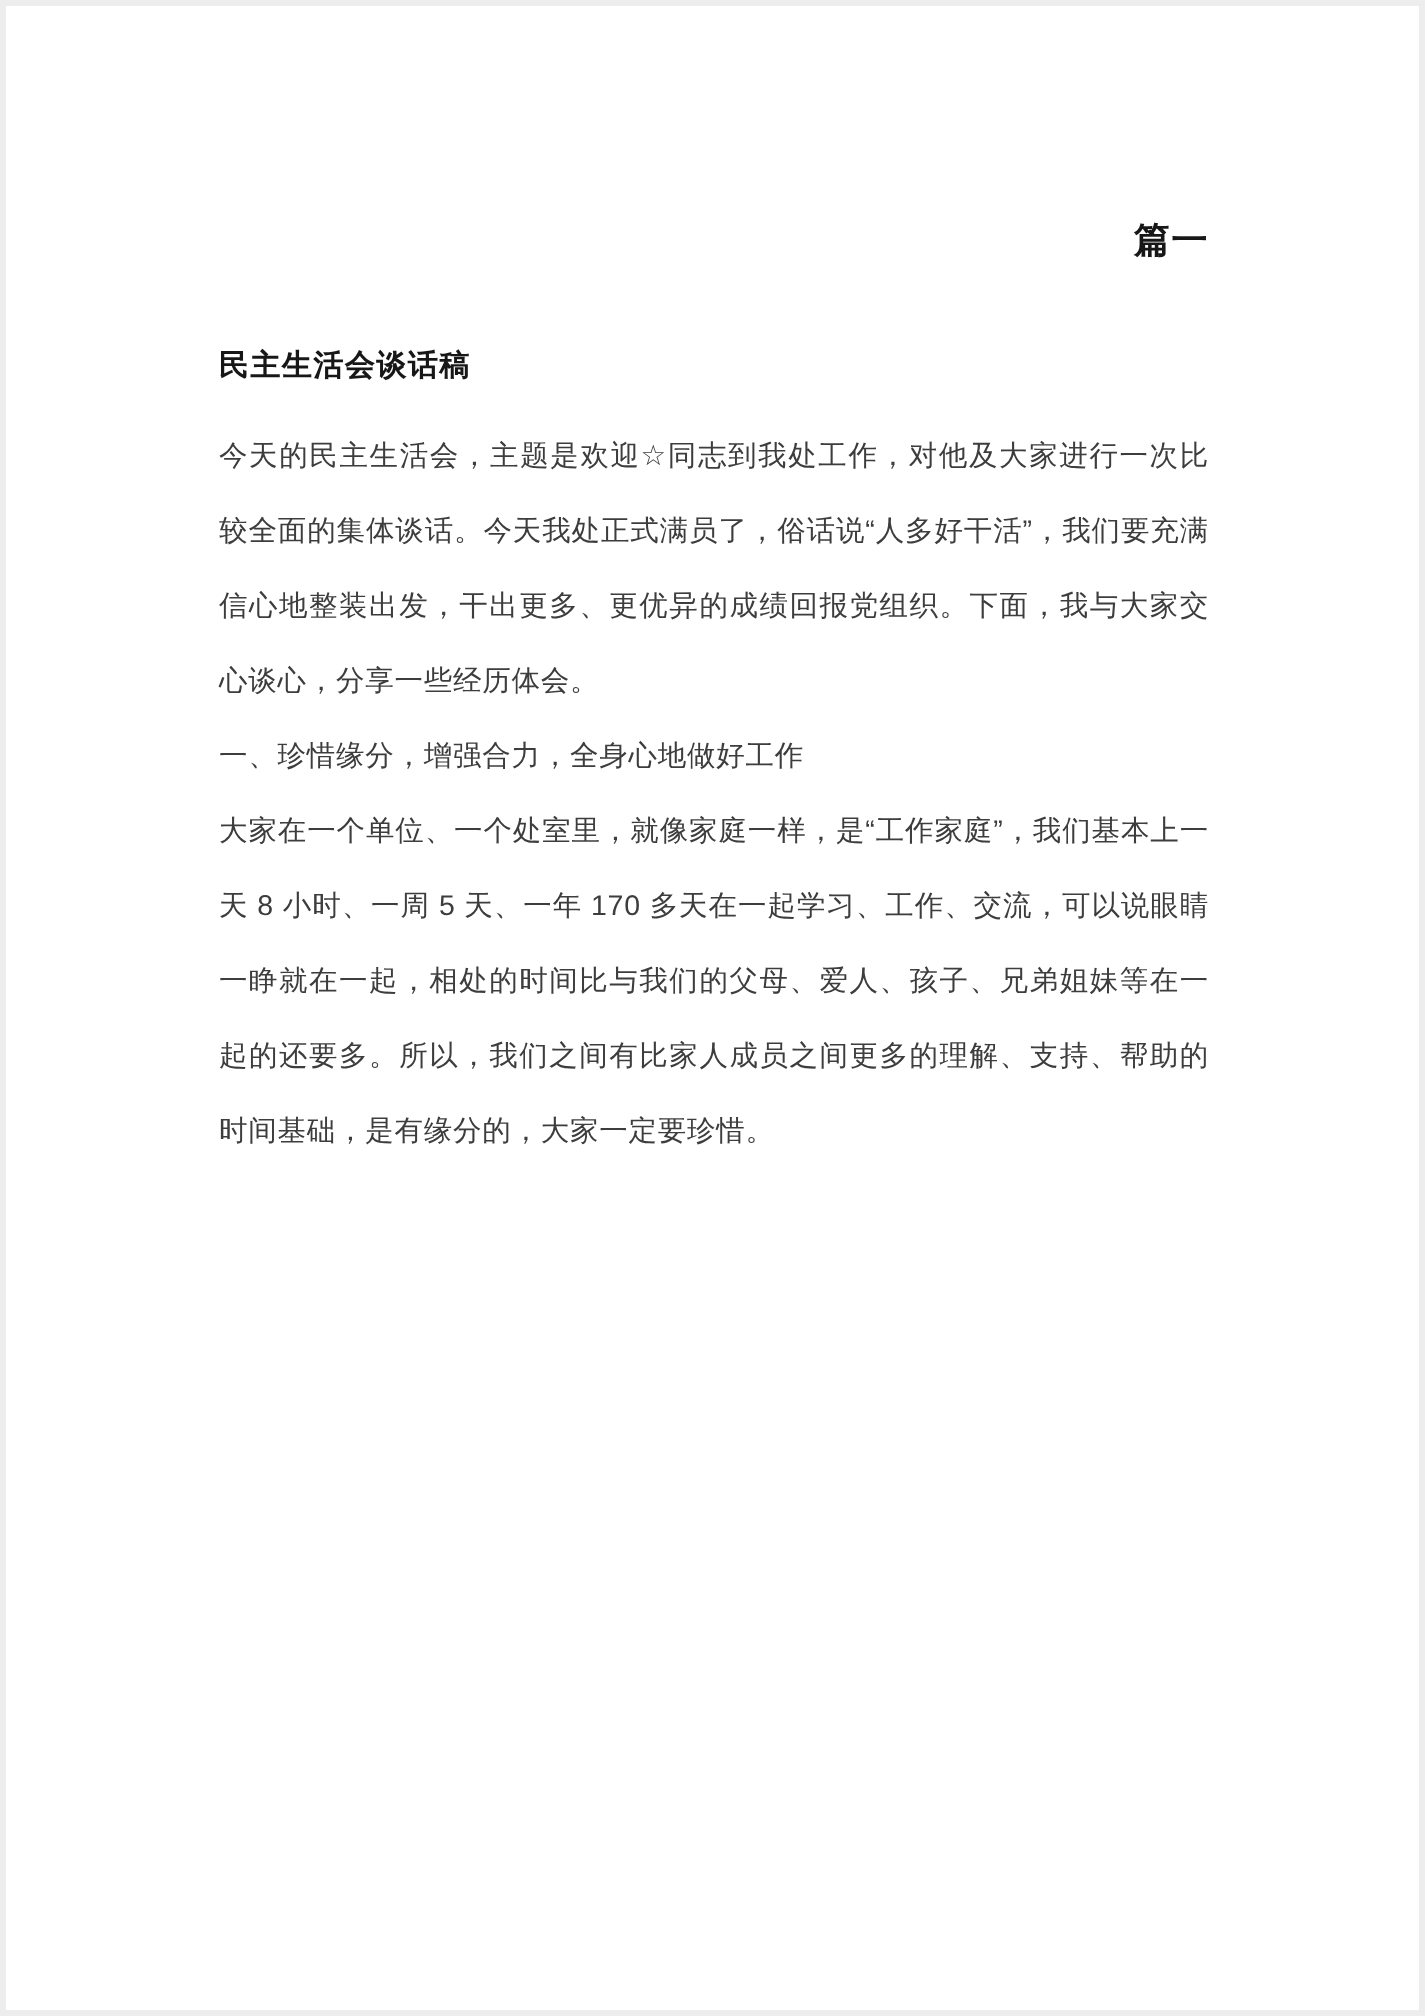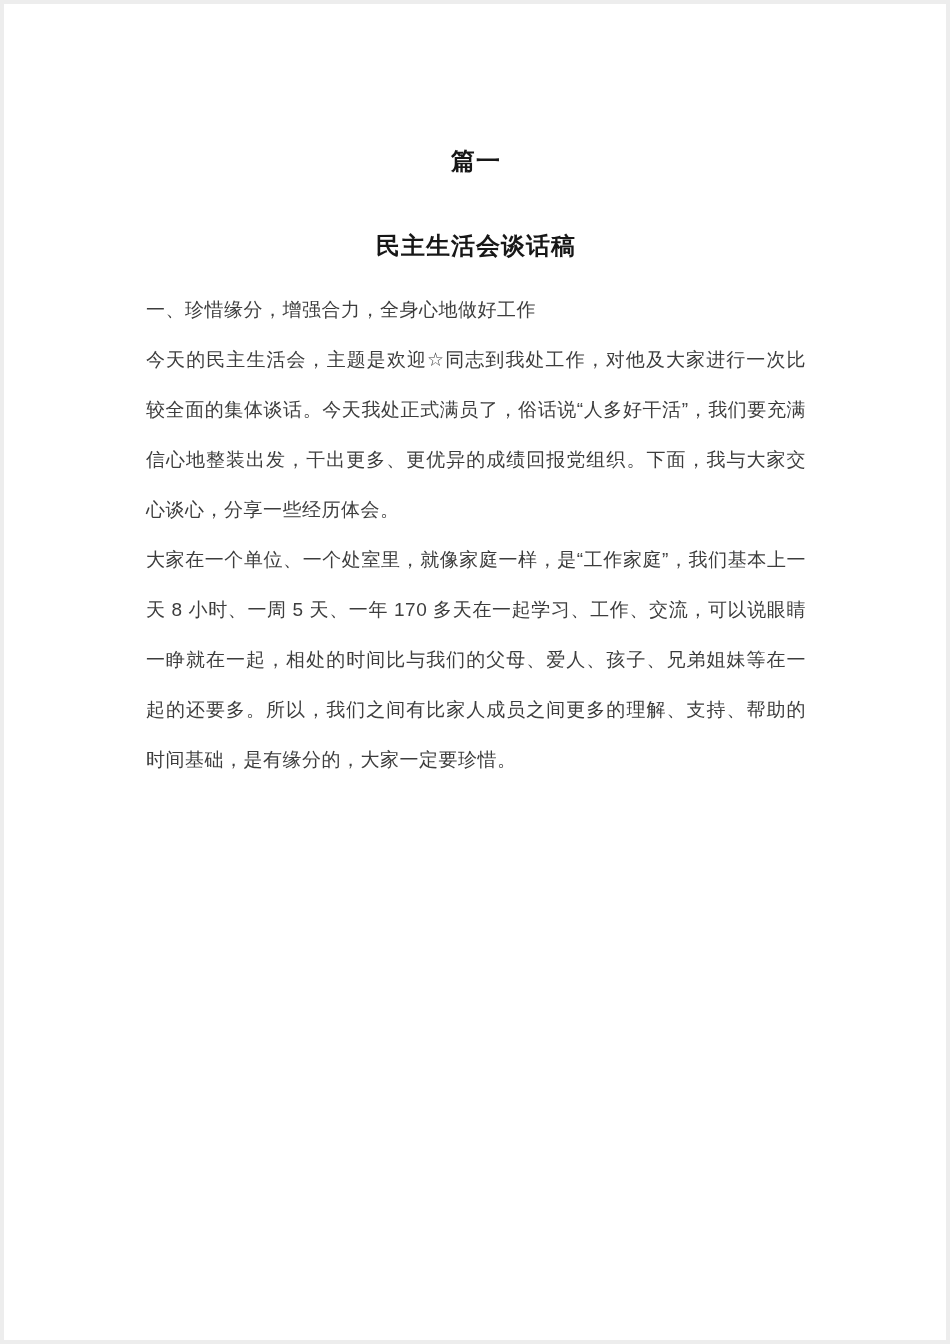--- a/index.html
+++ b/index.html
@@ -18,31 +18,30 @@
   }
   .page {
     width: 100%;
     height: 100%;
     background: #ffffff;
     box-sizing: border-box;
     padding: 143px 140px 0 142px;
     overflow: hidden;
   }
   .doc-title {
-    text-align: center;
+    text-align: right;
     font-size: 24px;
     font-weight: 700;
     color: #171717;
     margin: 0 0 56px 0;
     letter-spacing: 1px;
     line-height: 1.2;
   }
   .doc-subtitle {
-    text-align: center;
-    font-size: 24px;
+    font-size: 20px;
     font-weight: 700;
     color: #171717;
     margin: 0 0 24px 0;
     letter-spacing: 1px;
     line-height: 1.2;
   }
   .body-text p {
     font-size: 19px;
     line-height: 50px;
     color: #3d3d3d;
@@ -56,19 +55,19 @@
 <body>
 
 <div class="page-wrap">
   <div class="page">
 
     <h1 class="doc-title">篇一</h1>
 
     <h2 class="doc-subtitle">民主生活会谈话稿</h2>
 
     <div class="body-text">
+      <p>今天的民主生活会，主题是欢迎☆同志到我处工作，对他及大家进行一次比较全面的集体谈话。今天我处正式满员了，俗话说“人多好干活”，我们要充满信心地整装出发，干出更多、更优异的成绩回报党组织。下面，我与大家交心谈心，分享一些经历体会。</p>
       <p>一、珍惜缘分，增强合力，全身心地做好工作</p>
-      <p>今天的民主生活会，主题是欢迎☆同志到我处工作，对他及大家进行一次比较全面的集体谈话。今天我处正式满员了，俗话说“人多好干活”，我们要充满信心地整装出发，干出更多、更优异的成绩回报党组织。下面，我与大家交心谈心，分享一些经历体会。</p>
       <p>大家在一个单位、一个处室里，就像家庭一样，是“工作家庭”，我们基本上一天 8 小时、一周 5 天、一年 170 多天在一起学习、工作、交流，可以说眼睛一睁就在一起，相处的时间比与我们的父母、爱人、孩子、兄弟姐妹等在一起的还要多。所以，我们之间有比家人成员之间更多的理解、支持、帮助的时间基础，是有缘分的，大家一定要珍惜。</p>
     </div>
 
   </div>
 </div>
 
 </body></html>

